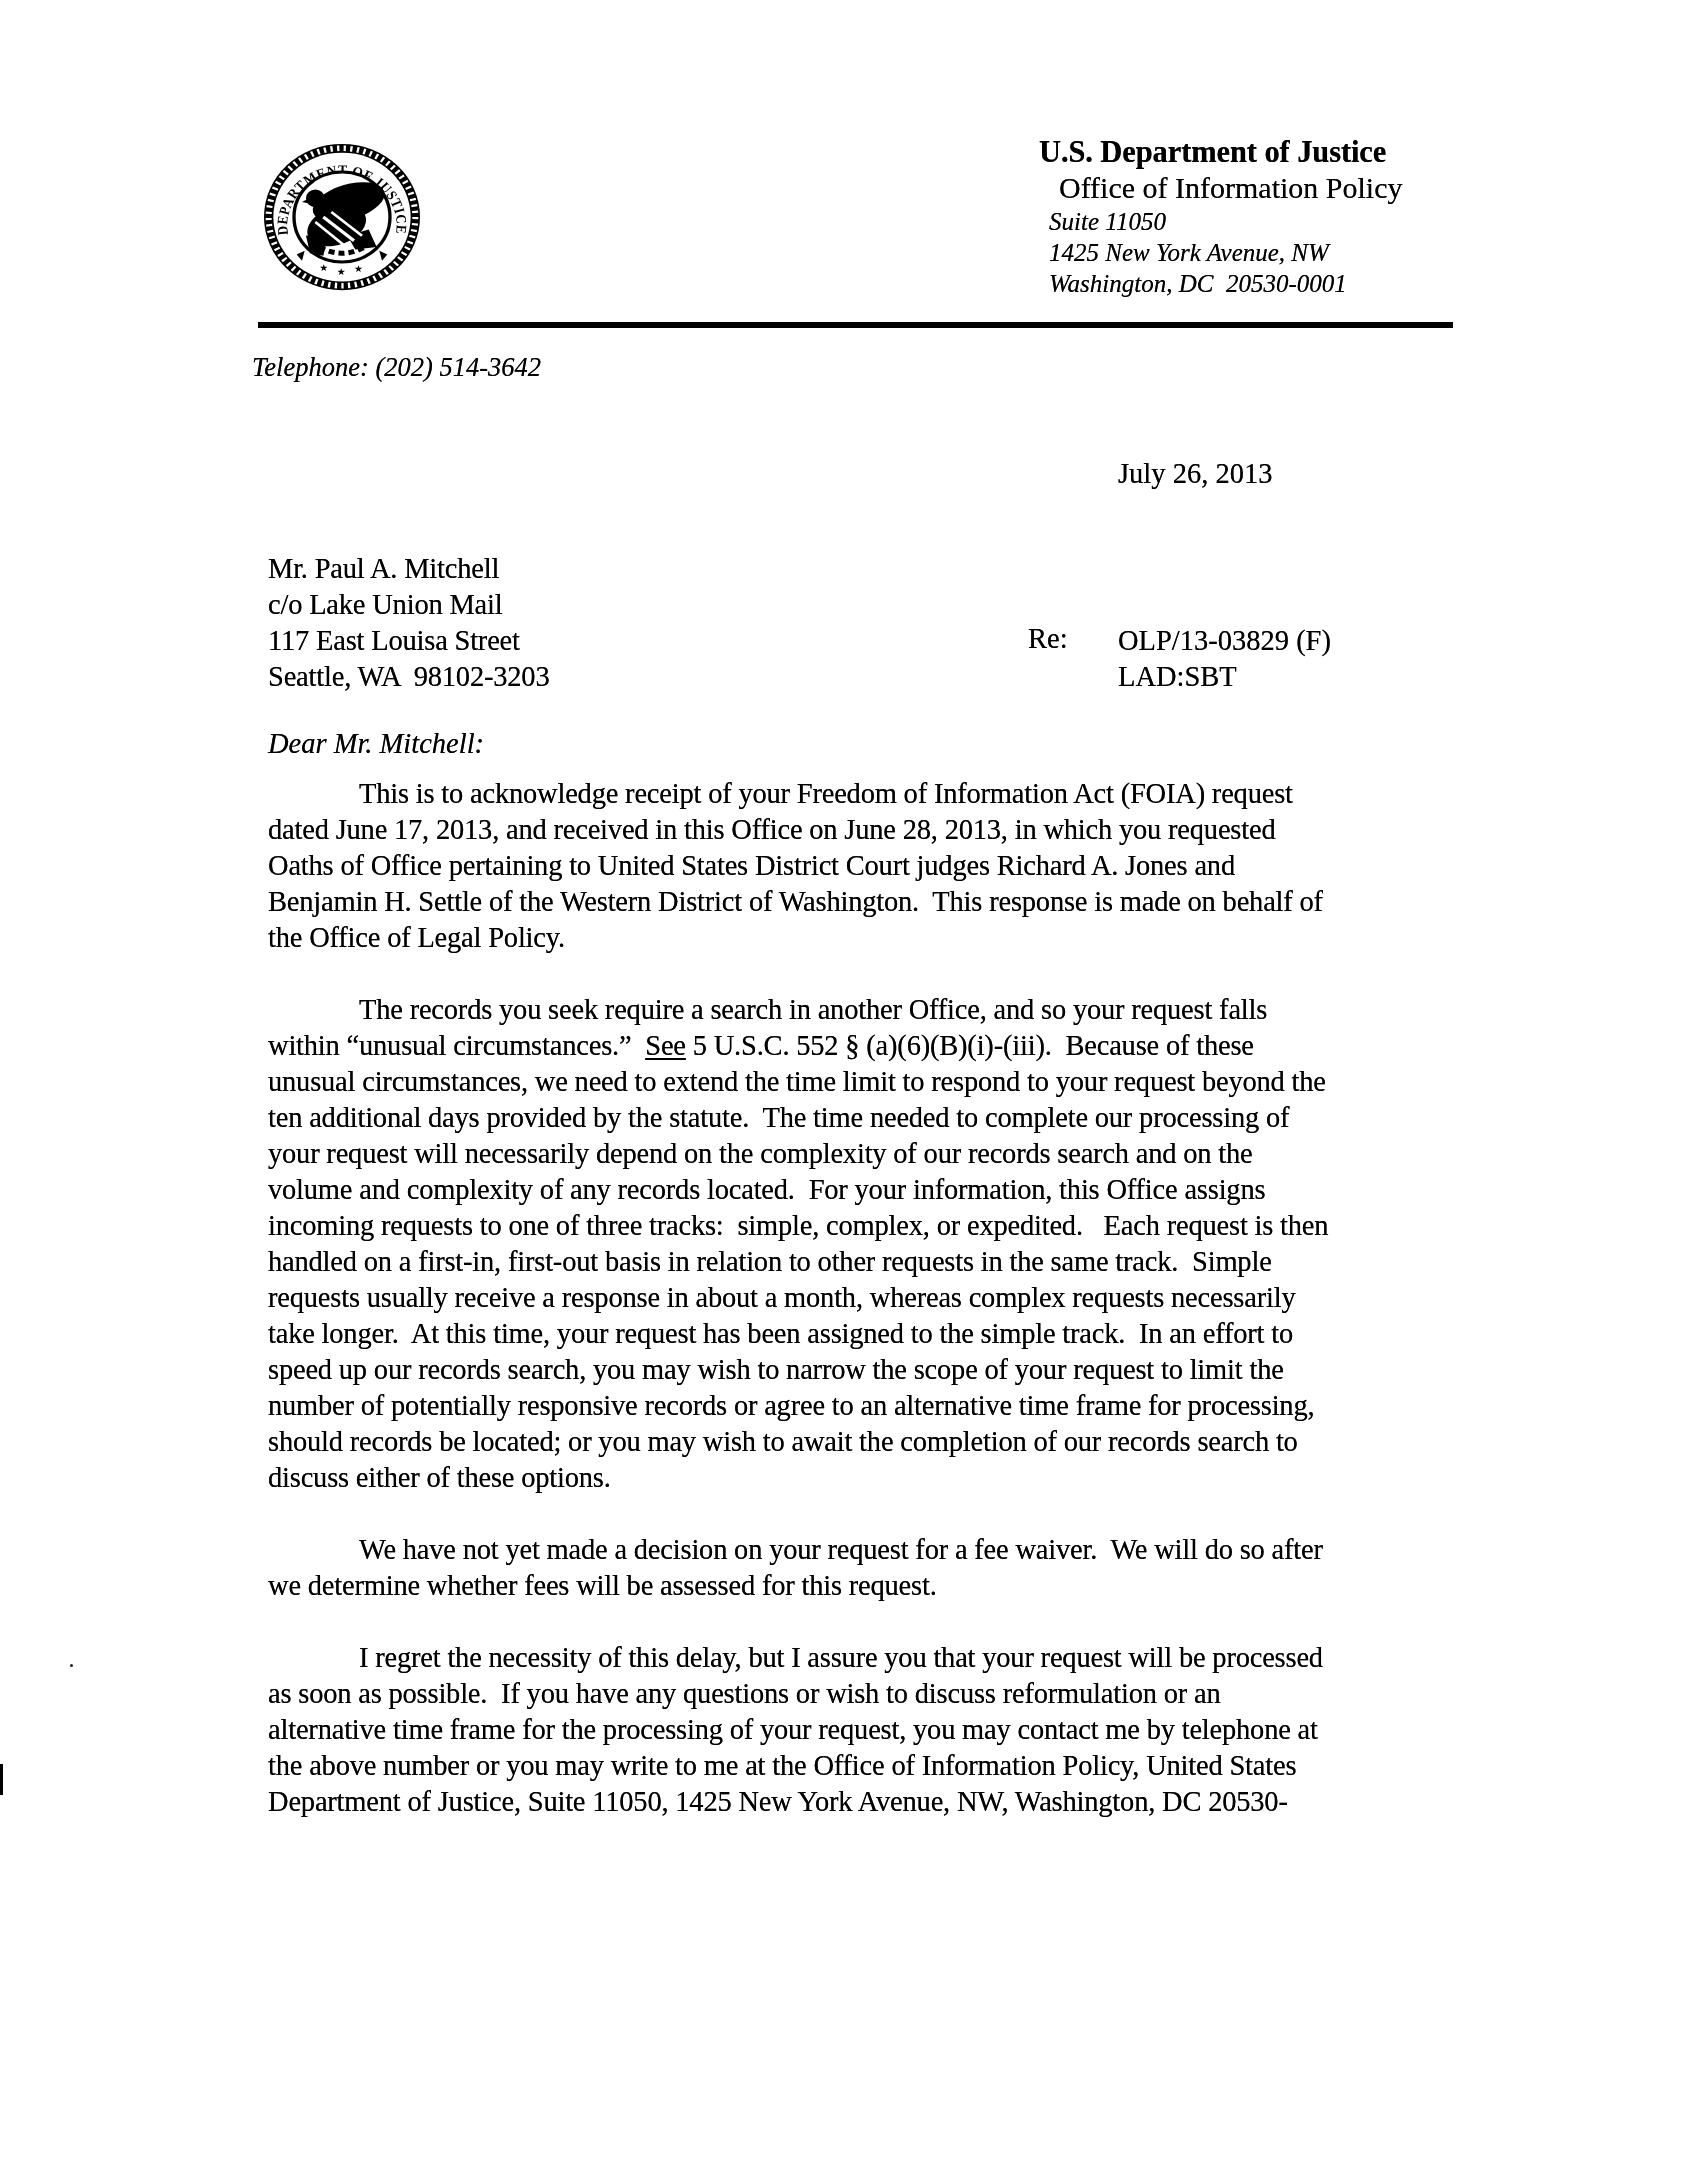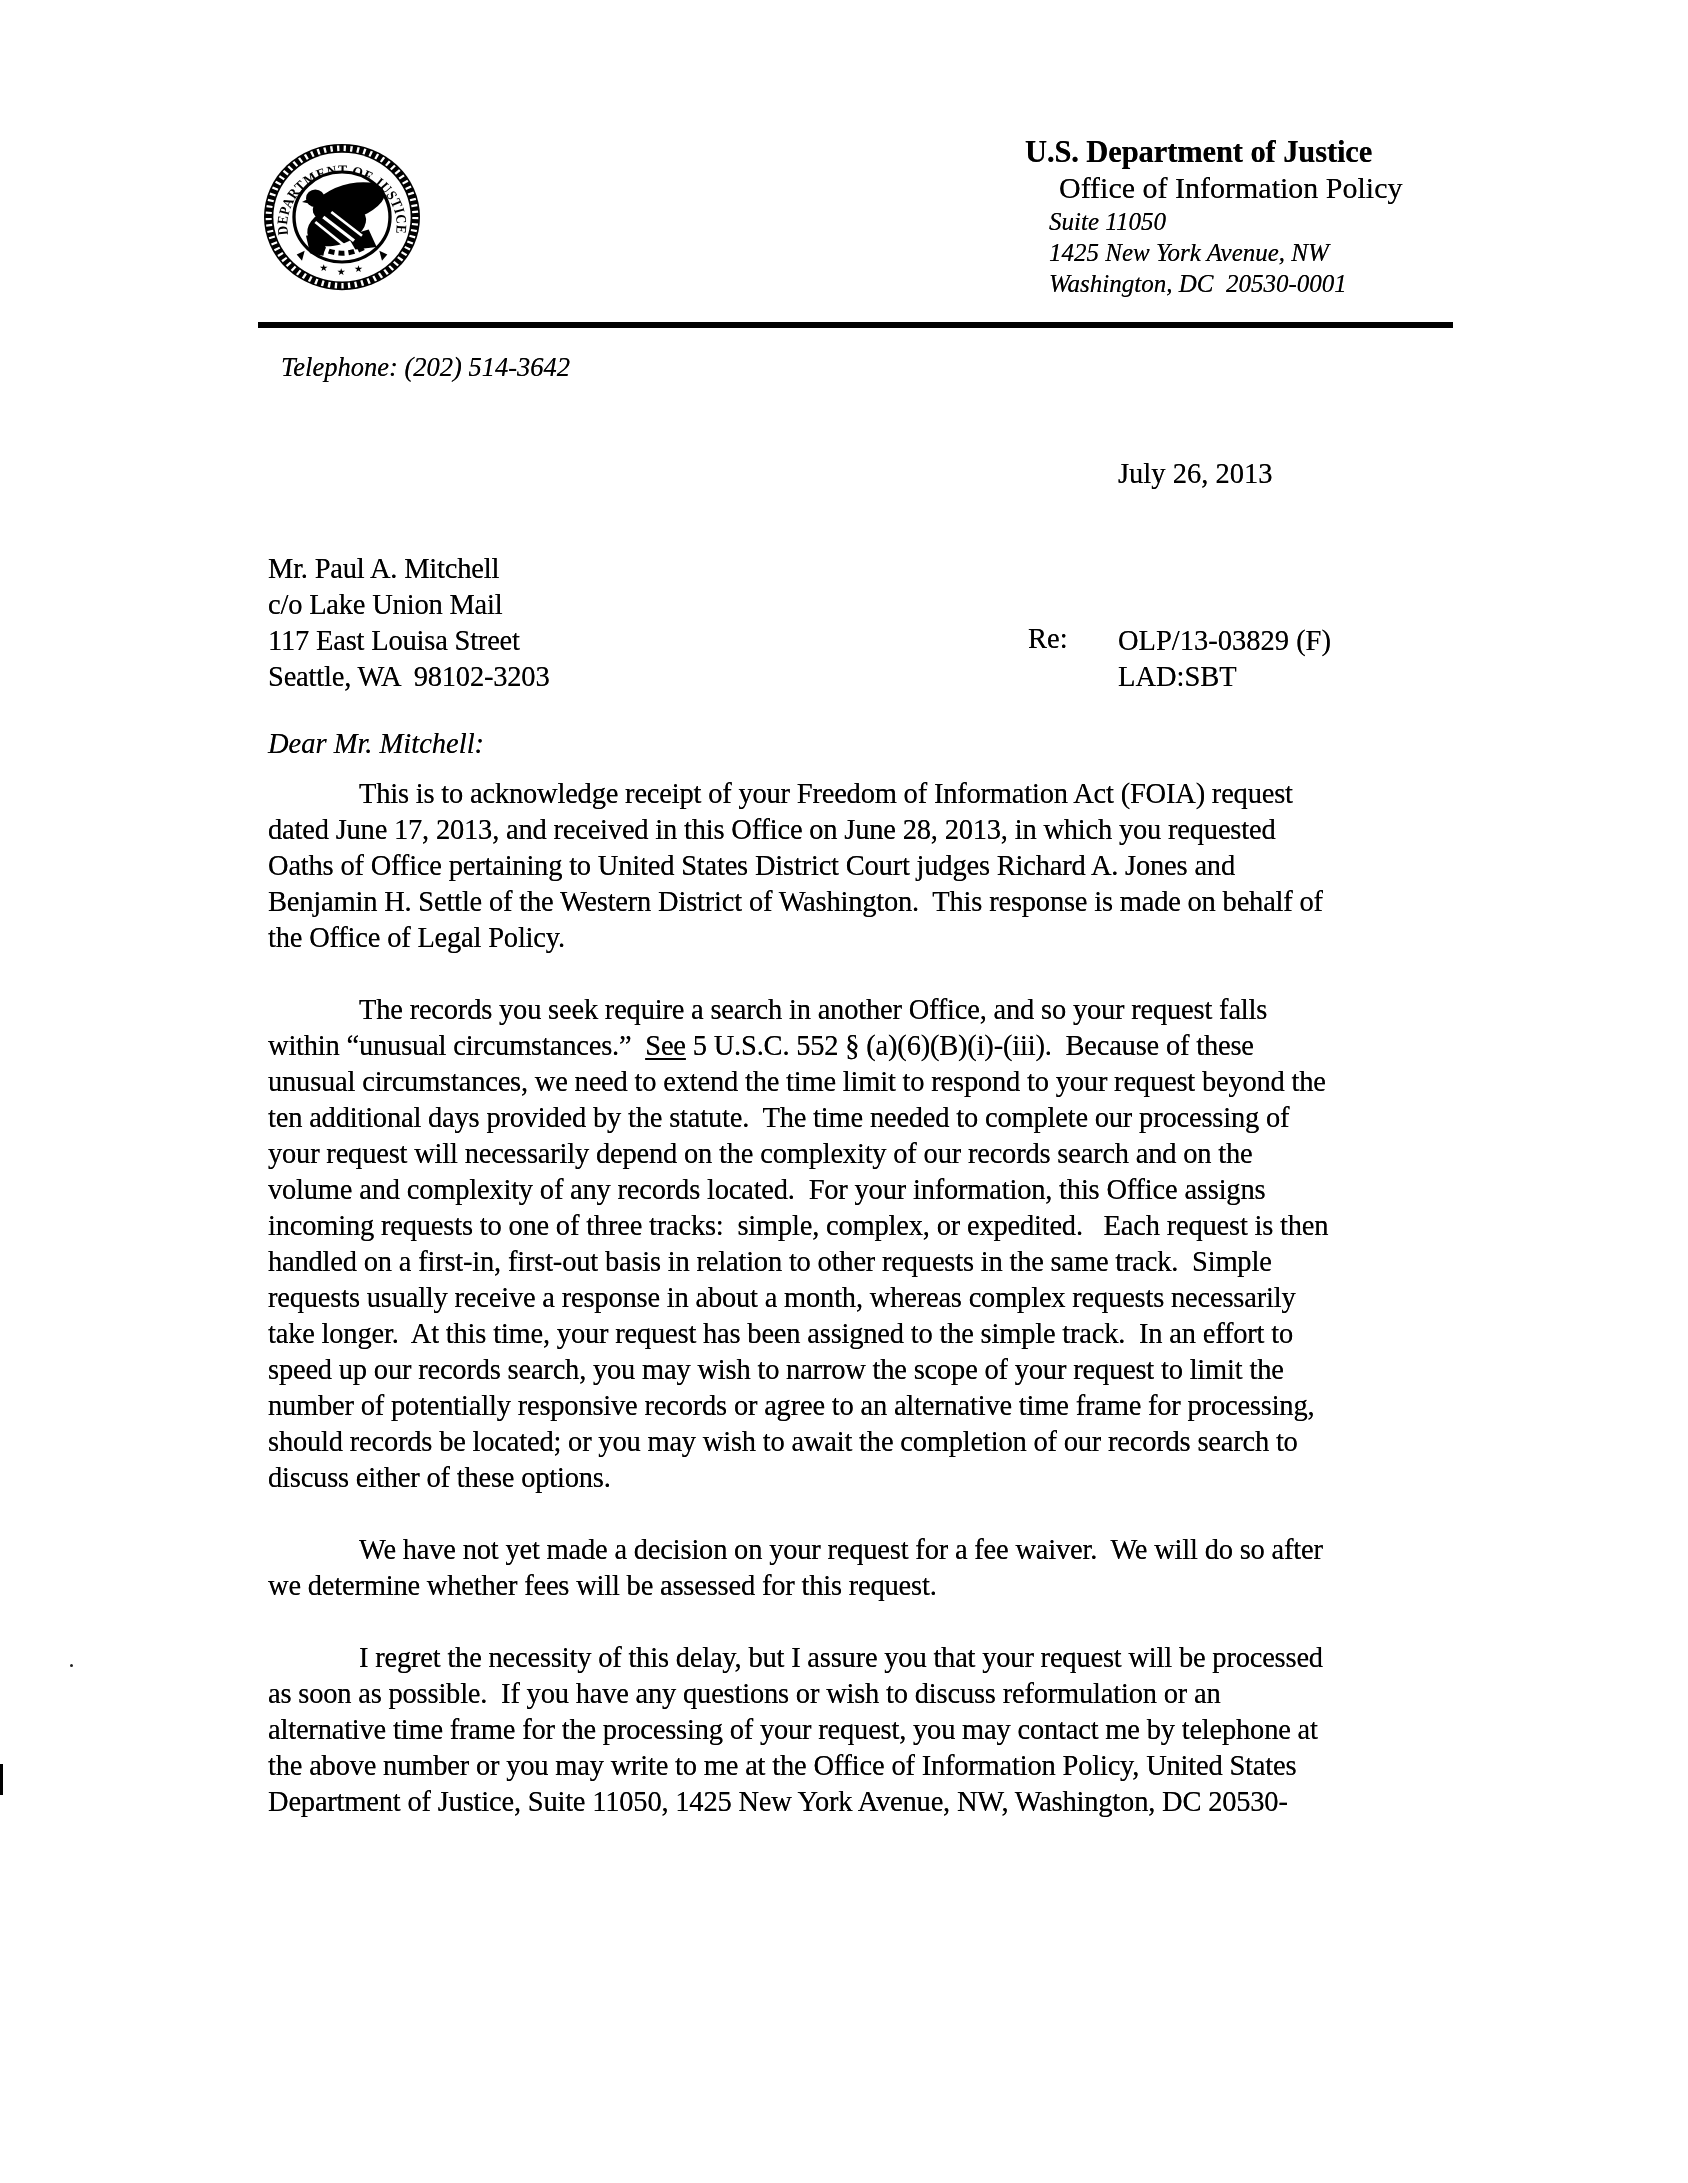--- a/index.html
+++ b/index.html
@@ -21,36 +21,37 @@
     left: 262px; top: 142px;
     width: 160px; height: 150px;
   }
   .lh {
     position: absolute;
     left: 1025px; top: 135px;
   }
   .lh-agency {
     font-size: 30.5px; font-weight: bold; line-height: 35px;
     letter-spacing: -0.1px;
+    margin-left: 14px;
   }
   .lh-office {
     font-size: 30px; line-height: 36px; margin-left: 34px;
   }
   .lh-italic {
     font-size: 25px; font-style: italic; line-height: 31px; margin-left: 24px;
   }
   .rule {
     position: absolute;
     left: 258px; top: 322px;
     width: 1195px; height: 6px;
     background: #000;
   }
   .telephone {
     position: absolute;
-    left: 281px; top: 352px;
+    left: 252px; top: 352px;
     font-size: 26.5px; font-style: italic;
   }
 
   
   .date {
     position: absolute;
     left: 1118px; top: 458px;
     font-size: 28.5px;
   }
   .recipient {

